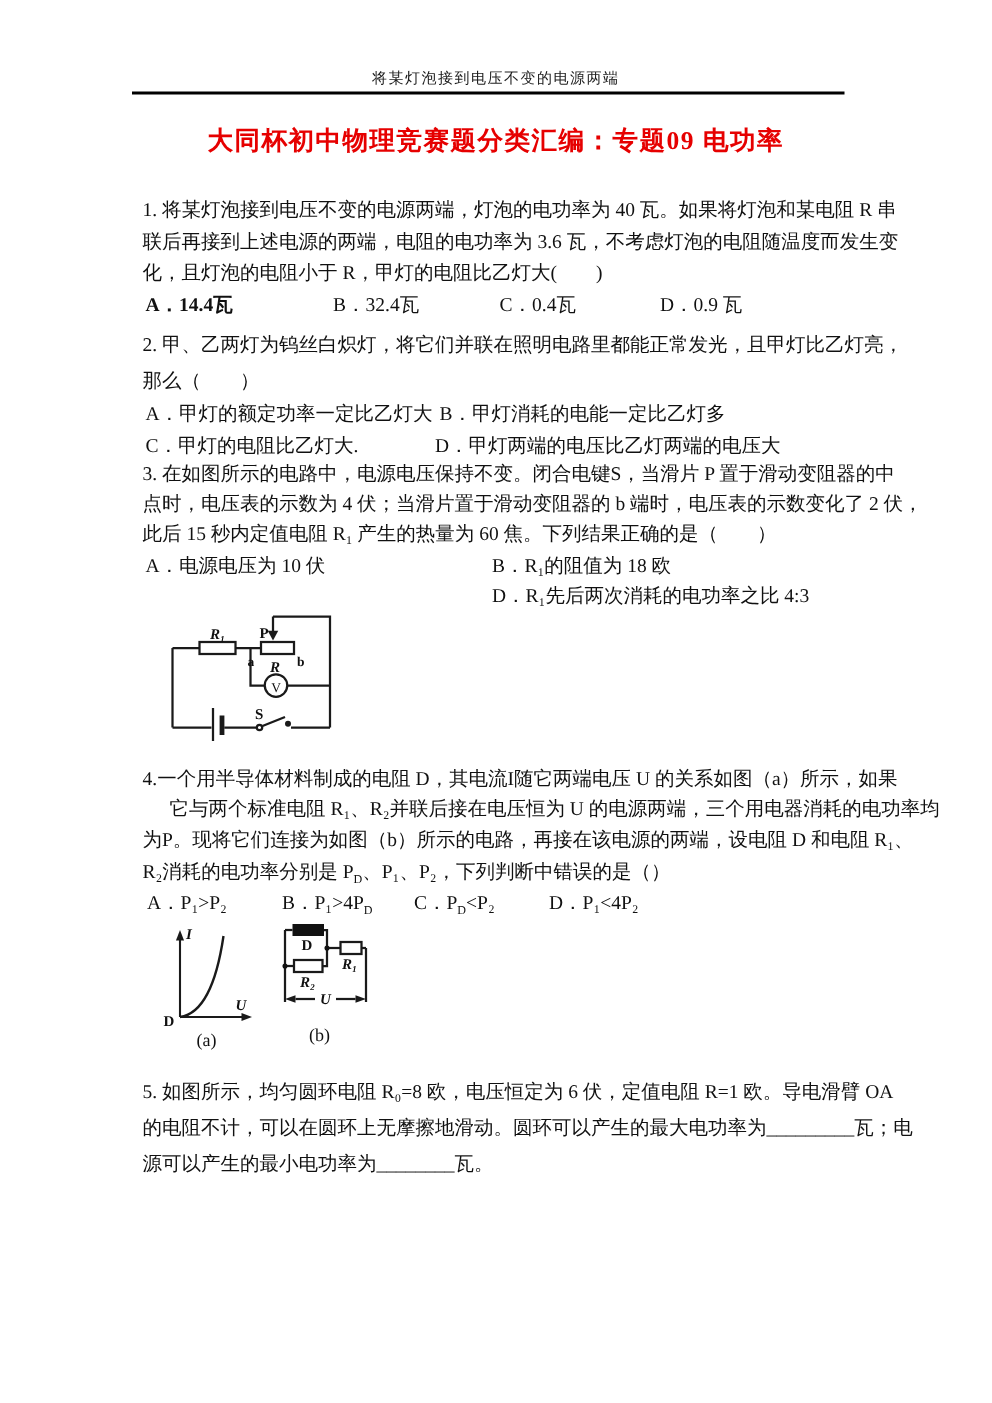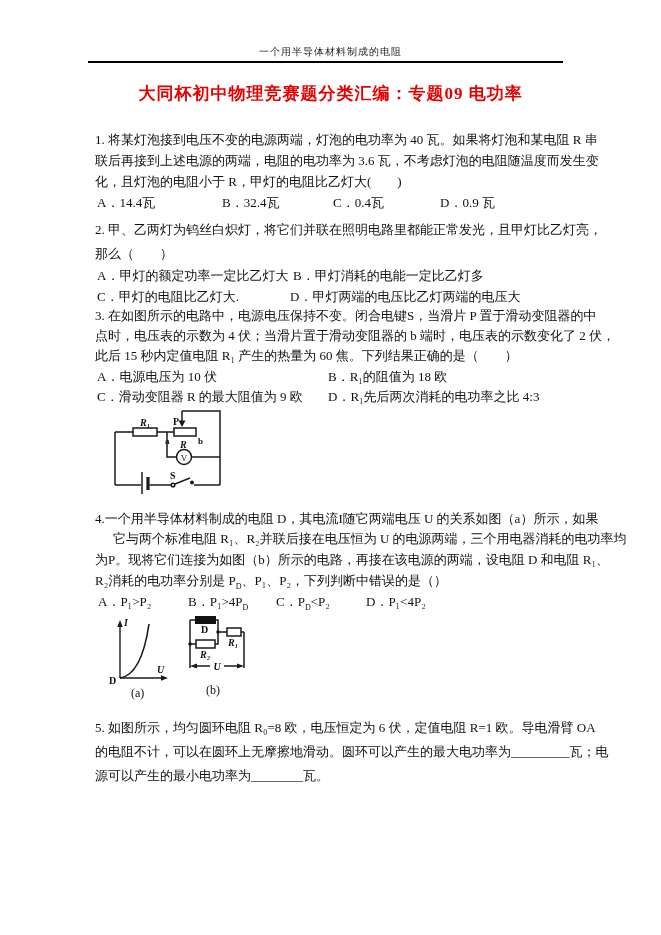--- a/index.html
+++ b/index.html
@@ -31,30 +31,30 @@
   .fig{position:absolute;}
   svg text{font-family:"Liberation Serif","DejaVu Serif",serif;fill:#111;}
   .it{font-style:italic;}
   .bold{font-weight:bold;}
 </style>
 </head>
 <body>
 
 <div class="page">
 
-  <div class="hdr">一个用半导体材料制成的电阻</div>
+  <div class="hdr">将某灯泡接到电压不变的电源两端</div>
   <div class="hdr-rule"></div>
   <div class="title" style="color: rgb(230, 0, 0);">大同杯初中物理竞赛题分类汇编：专题09 电功率</div>
 
   <div class="q" style="top:131px;">
     <div class="ln" style="top:0;">1. 将某灯泡接到电压不变的电源两端，灯泡的电功率为 40 瓦。如果将灯泡和某电阻 R 串</div>
     <div class="ln" style="top:21px;">联后再接到上述电源的两端，电阻的电功率为 3.6 瓦，不考虑灯泡的电阻随温度而发生变</div>
     <div class="ln" style="top:42px;">化，且灯泡的电阻小于 R，甲灯的电阻比乙灯大(　　)</div>
     <div class="ln" style="top:63px;width:480px;">
-      <span class="opt" style="left:2px;">A．14.4瓦</span>
+      <span class="opt" style="left:2px;font-weight:bold;">A．14.4瓦</span>
       <span class="opt" style="left:127px;">B．32.4瓦</span>
       <span class="opt" style="left:238px;">C．0.4瓦</span>
       <span class="opt" style="left:345px;">D．0.9 瓦</span>
     </div>
   </div>
 
   <div class="q" style="top:221px;">
     <div class="ln" style="top:0;">2. 甲、乙两灯为钨丝白炽灯，将它们并联在照明电路里都能正常发光，且甲灯比乙灯亮，</div>
     <div class="ln" style="top:24px;">那么（　　）</div>
     <div class="ln" style="top:46px;width:480px;">
@@ -69,21 +69,20 @@
 
   <div class="q" style="top:307px;">
     <div class="ln" style="top:0;">3. 在如图所示的电路中，电源电压保持不变。闭合电键S，当滑片 P 置于滑动变阻器的中</div>
     <div class="ln" style="top:20px;text-align:right;">点时，电压表的示数为 4 伏；当滑片置于滑动变阻器的 b 端时，电压表的示数变化了 2 伏，</div>
     <div class="ln" style="top:40px;">此后 15 秒内定值电阻 R₁ 产生的热量为 60 焦。下列结果正确的是（　　）</div>
     <div class="ln" style="top:61px;width:480px;">
       <span class="opt" style="left:2px;">A．电源电压为 10 伏</span>
       <span class="opt" style="left:233px;">B．R₁的阻值为 18 欧</span>
     </div>
     <div class="ln" style="top:81px;width:480px;">
-      <span class="opt" style="left:2px;">C．滑动变阻器 R 的最大阻值为 9 欧</span>
       <span class="opt" style="left:233px;">D．R₁先后两次消耗的电功率之比 4:3</span>
     </div>
   </div>
 
   <div class="fig" style="left:95px;top:408px;">
     <svg width="200" height="100" viewBox="0 0 200 100">
       <g stroke="#1a1a1a" stroke-width="1.5" fill="none">
         <path d="M20,24 H38 M62,24 H79"></path>
         <rect x="38" y="20" width="24" height="8"></rect>
         <rect x="79" y="20" width="22" height="8"></rect>

